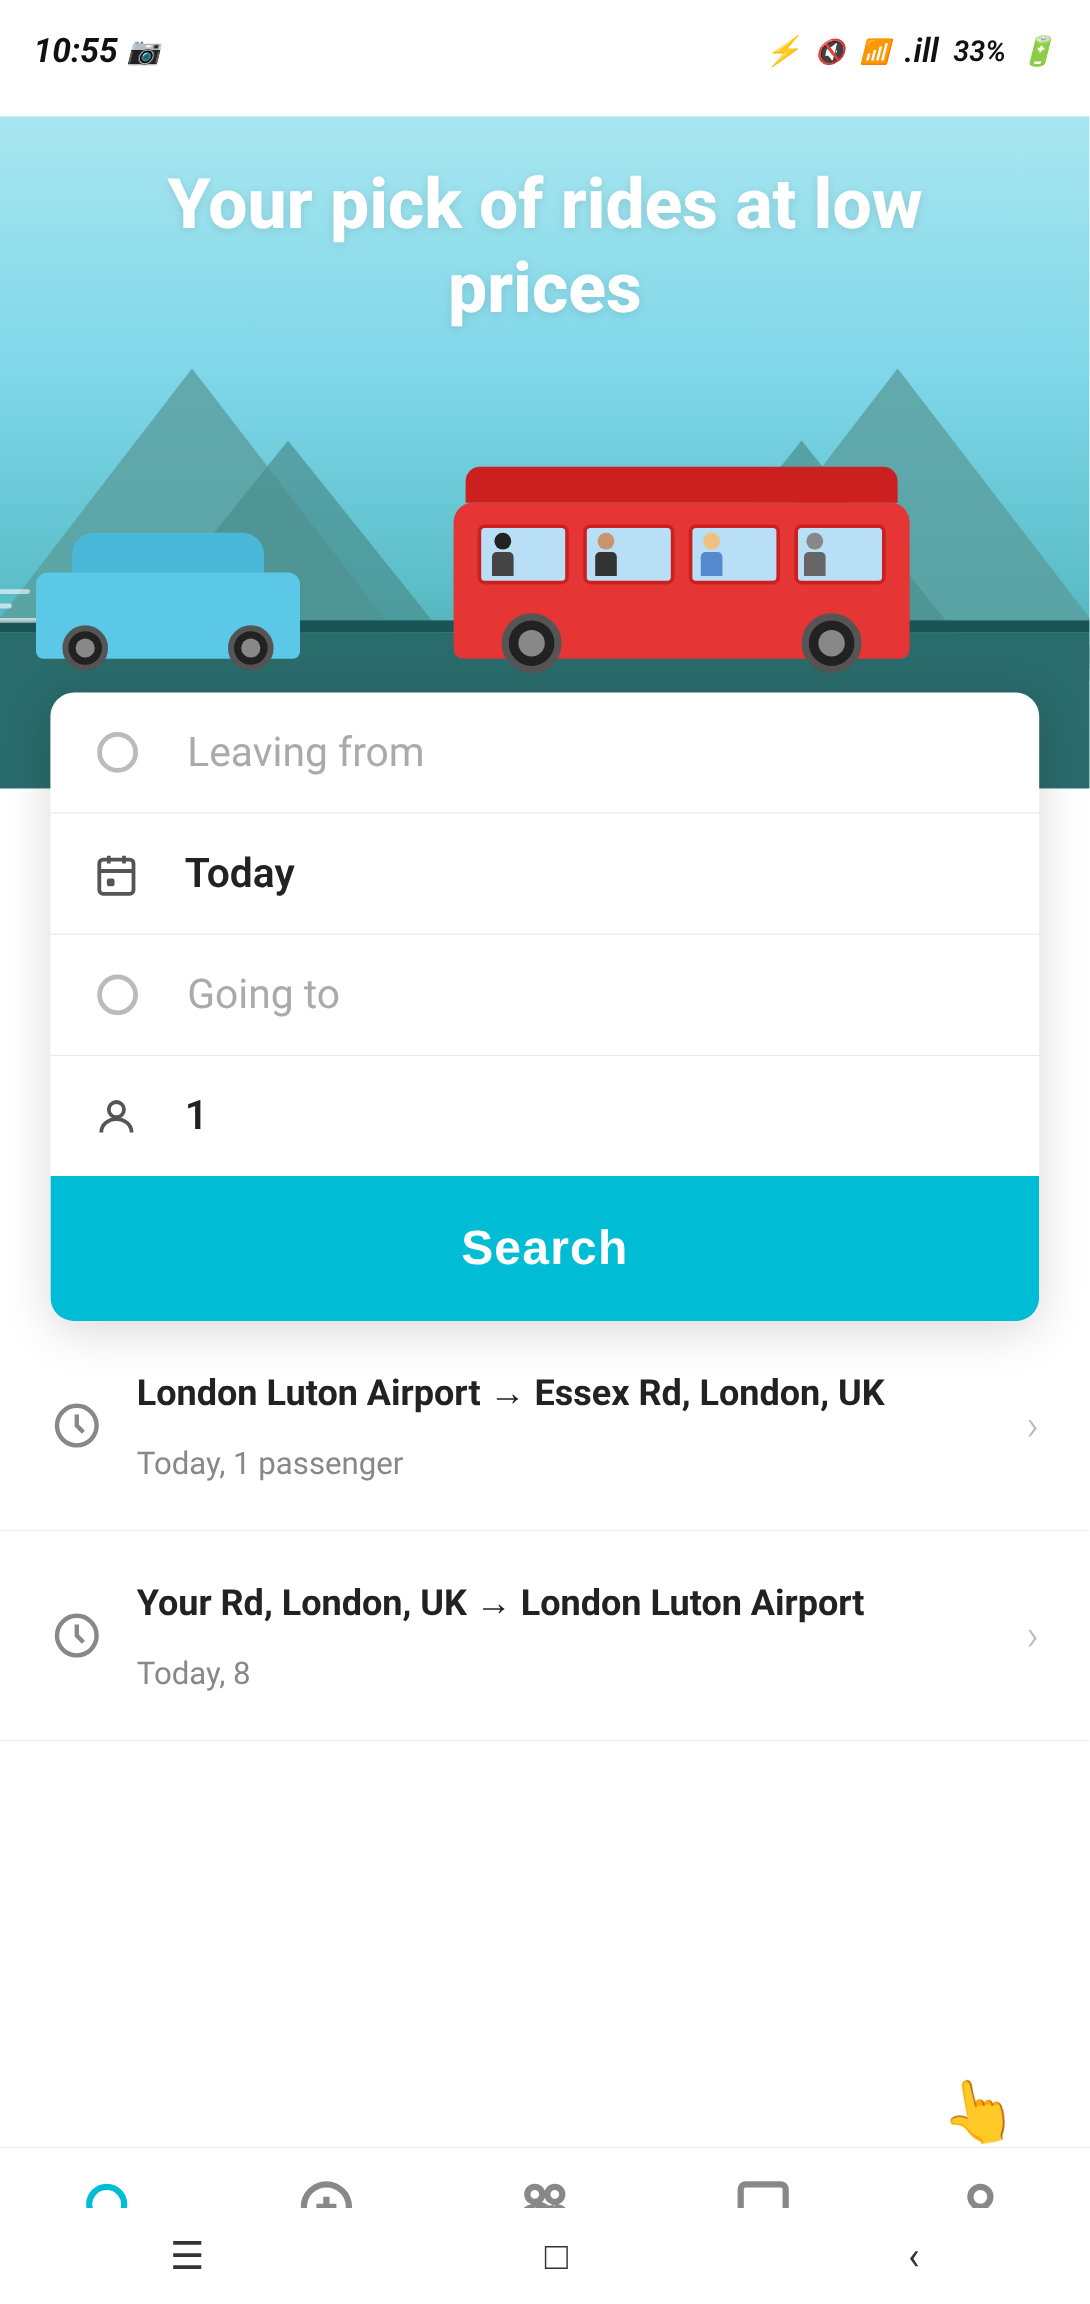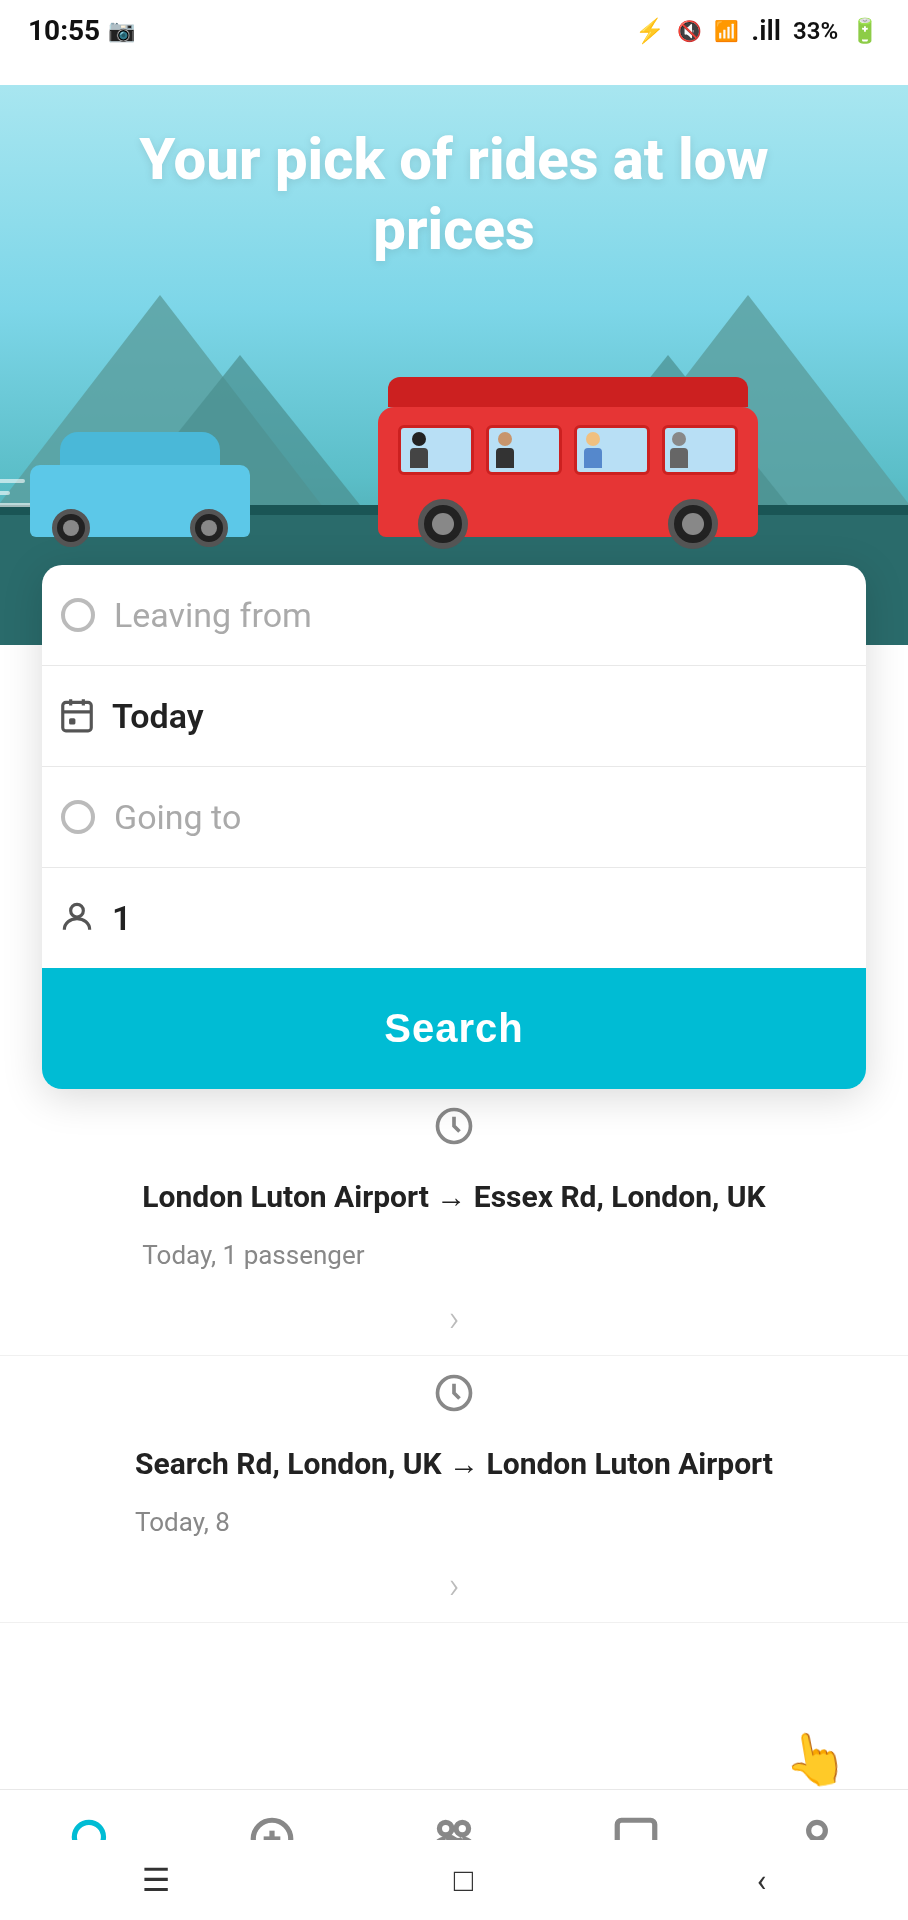--- a/index.html
+++ b/index.html
@@ -10,27 +10,28 @@
       font-family: -apple-system, BlinkMacSystemFont, 'Segoe UI', Roboto, sans-serif;
       background: #fff;
       overflow-x: hidden;
     }
 
     
     .status-bar {
       display: flex;
       justify-content: space-between;
       align-items: center;
-      padding: 14px 28px 10px;
+      padding: 26px 28px 10px;
       background: #fff;
       font-size: 26px;
       font-weight: 600;
       color: #111;
       z-index: 10;
       position: relative;
+      font-style: italic;
     }
     .status-left { font-size: 28px; font-weight: 700; display: flex; align-items: center; gap: 8px; }
     .status-right { display: flex; align-items: center; gap: 12px; font-size: 22px; }
     .status-right span { font-size: 24px; }
 
     
     .hero {
       width: 100%;
       height: 560px;
       background: linear-gradient(180deg, #a8e6f0 0%, #7dd6e8 40%, #5bbec8 70%, #3d8f8f 100%);
@@ -308,23 +309,23 @@
       background: #fff;
       border-radius: 20px;
       box-shadow: 0 8px 40px rgba(0,0,0,0.15);
       padding: 0;
       position: relative;
       z-index: 5;
       overflow: hidden;
     }
     .search-field {
       display: flex;
-      align-items: flex-start;
-      padding: 30px 16px;
-      gap: 16px;
+      align-items: flex-end;
+      padding: 30px 36px;
+      gap: 38px;
       border-bottom: 1.5px solid #e8e8e8;
       cursor: pointer;
     }
     .search-field:last-of-type {
       border-bottom: none;
     }
     .field-icon {
       width: 40px;
       height: 40px;
       flex-shrink: 0;
@@ -381,25 +382,24 @@
       justify-content: center;
     }
 
     
     .recent-list {
       padding: 0 0 160px;
     }
     .recent-item {
       display: flex;
       align-items: center;
-      padding: 15px 42px;
+      padding: 40px 42px;
       border-bottom: 1.5px solid #f0f0f0;
       gap: 28px;
       cursor: pointer;
-      flex-direction: column;
     }
     .clock-icon {
       width: 44px;
       height: 44px;
       flex-shrink: 0;
       display: flex;
       align-items: center;
       justify-content: center;
     }
     .recent-content {
@@ -648,21 +648,21 @@
   </div>
 
   <div class="recent-item">
     <div class="clock-icon">
       <svg width="44" height="44" viewBox="0 0 24 24" fill="none" stroke="#888" stroke-width="2">
         <circle cx="12" cy="12" r="9"></circle>
         <polyline points="12 7 12 12 15 15"></polyline>
       </svg>
     </div>
     <div class="recent-content">
-      <div class="recent-route">Search Rd, London, UK → London Luton Airport</div>
+      <div class="recent-route">Your Rd, London, UK → London Luton Airport</div>
       <div class="recent-meta">Today, 8</div>
     </div>
     <div class="chevron-right">›</div>
   </div>
 </div>
 
 <div class="bottom-nav-wrap">
   <nav class="bottom-nav">
 
     <button class="nav-item">

